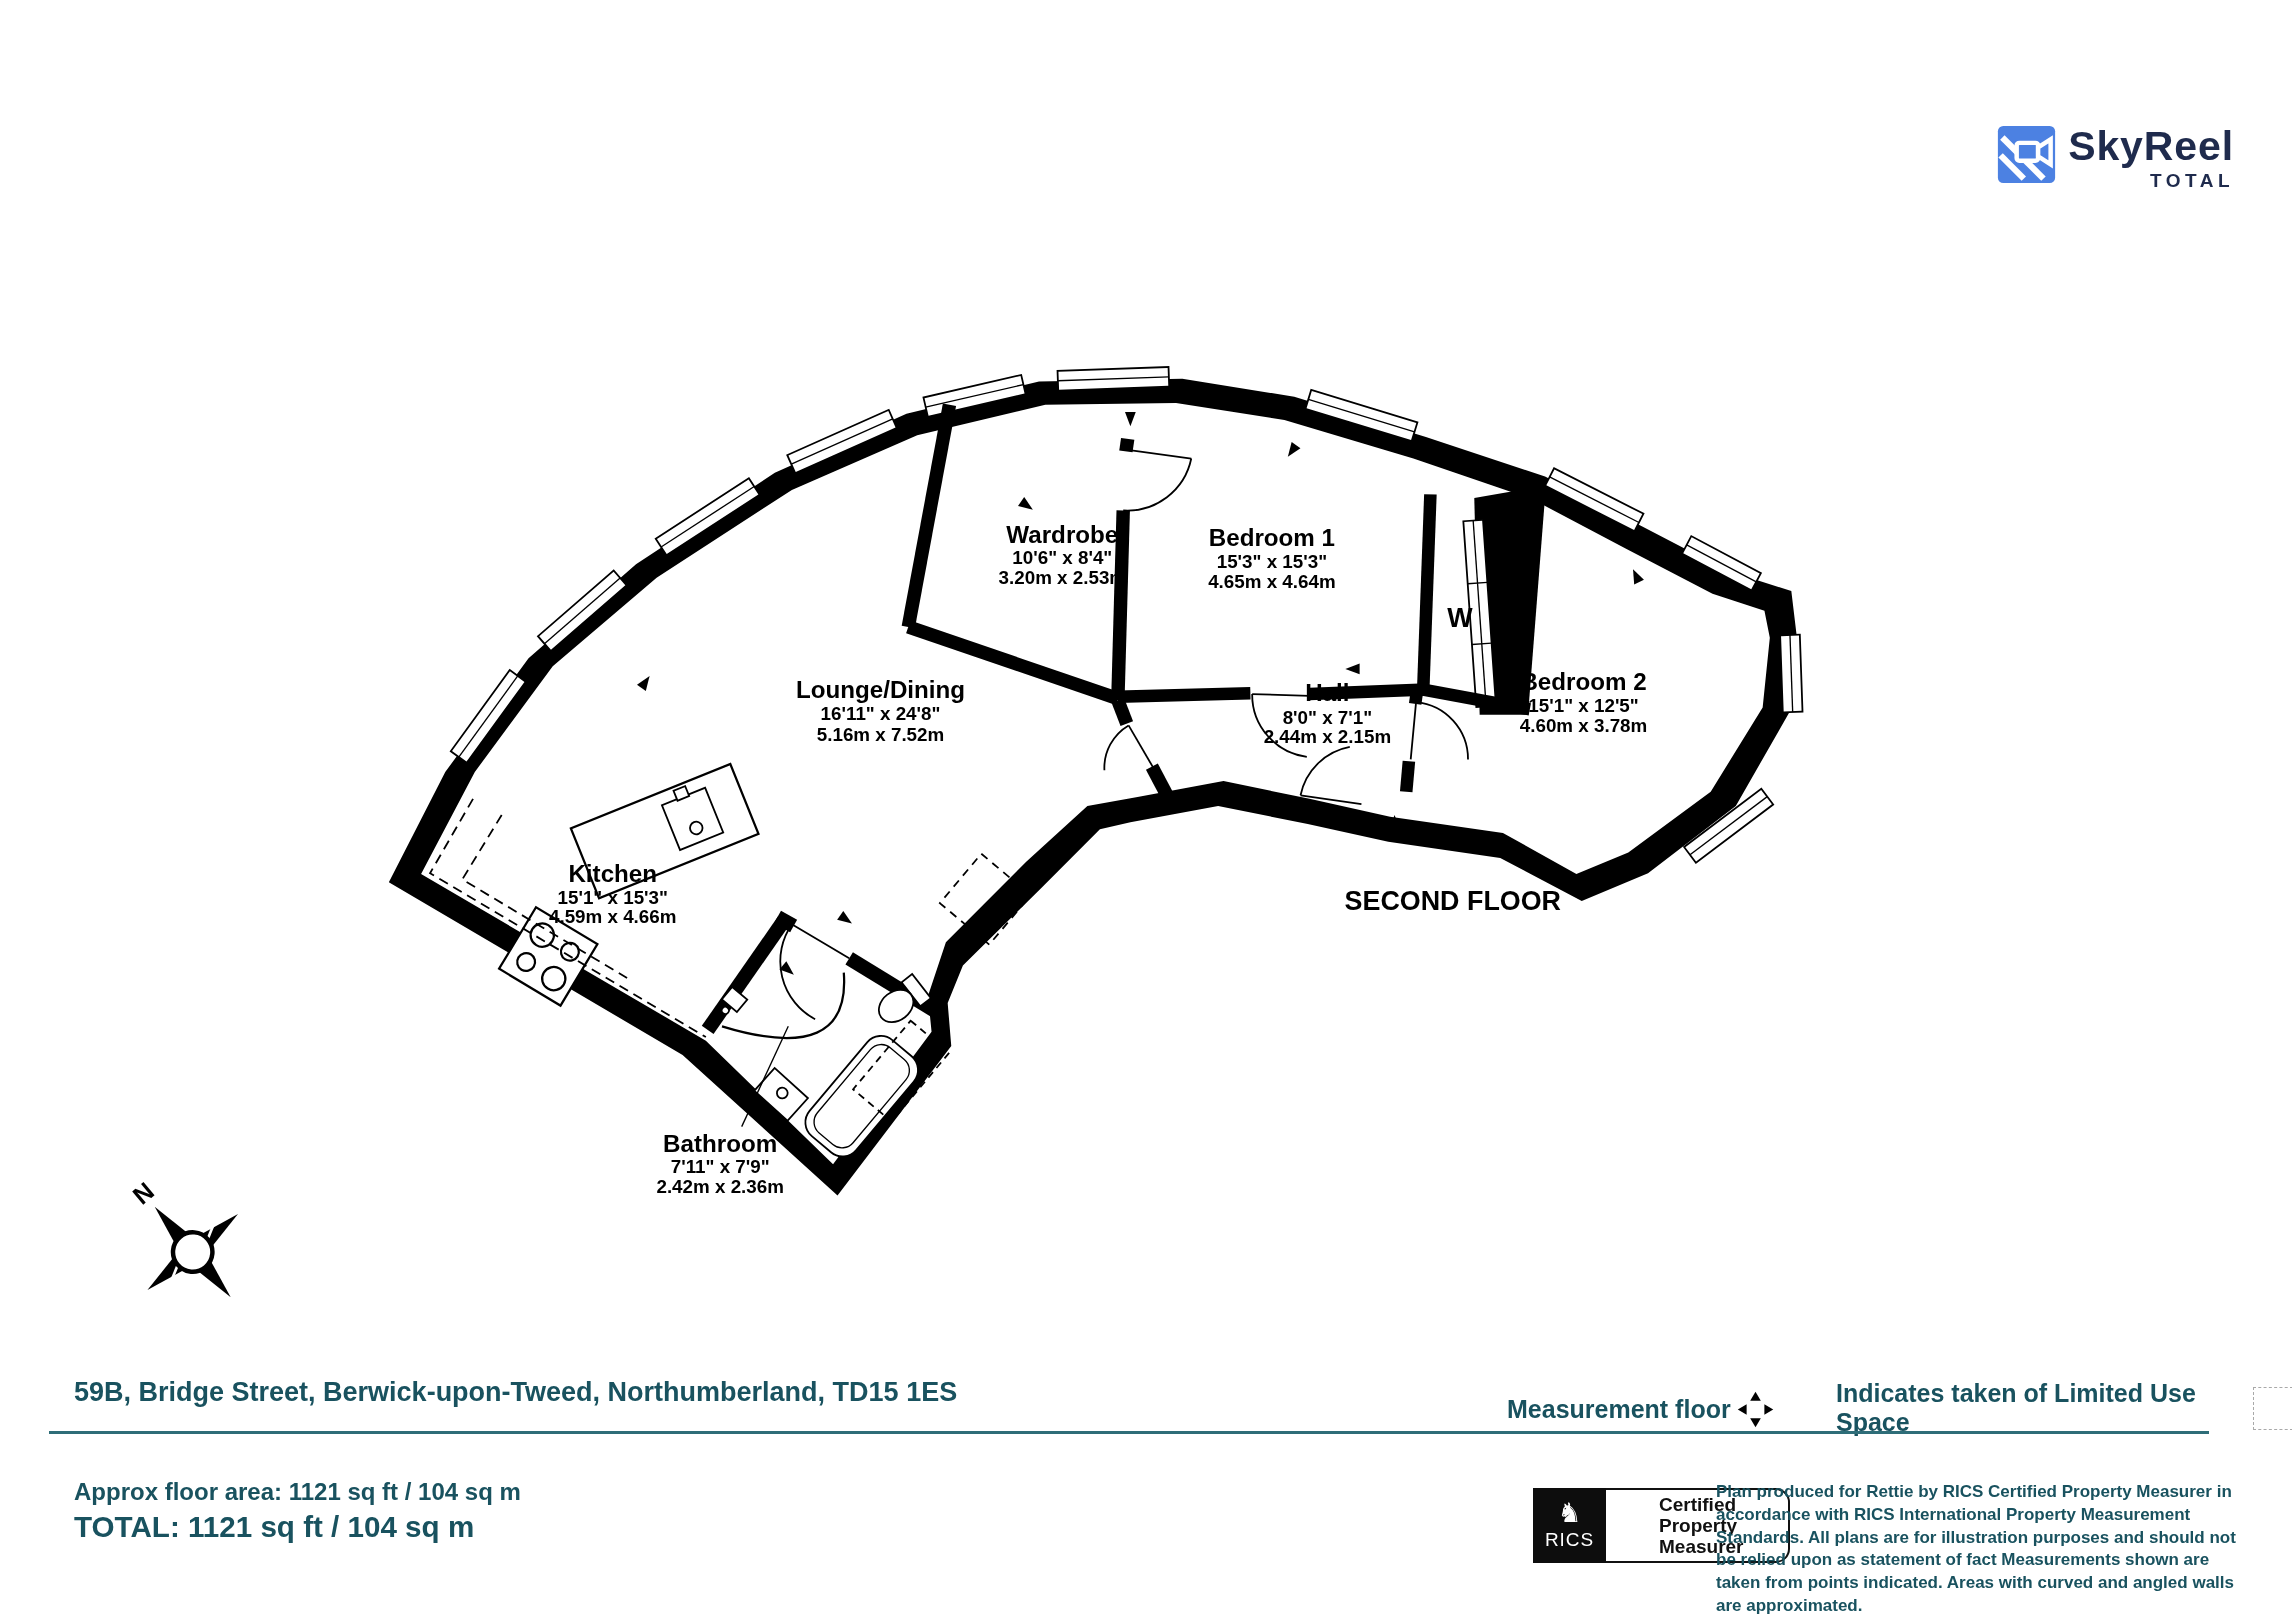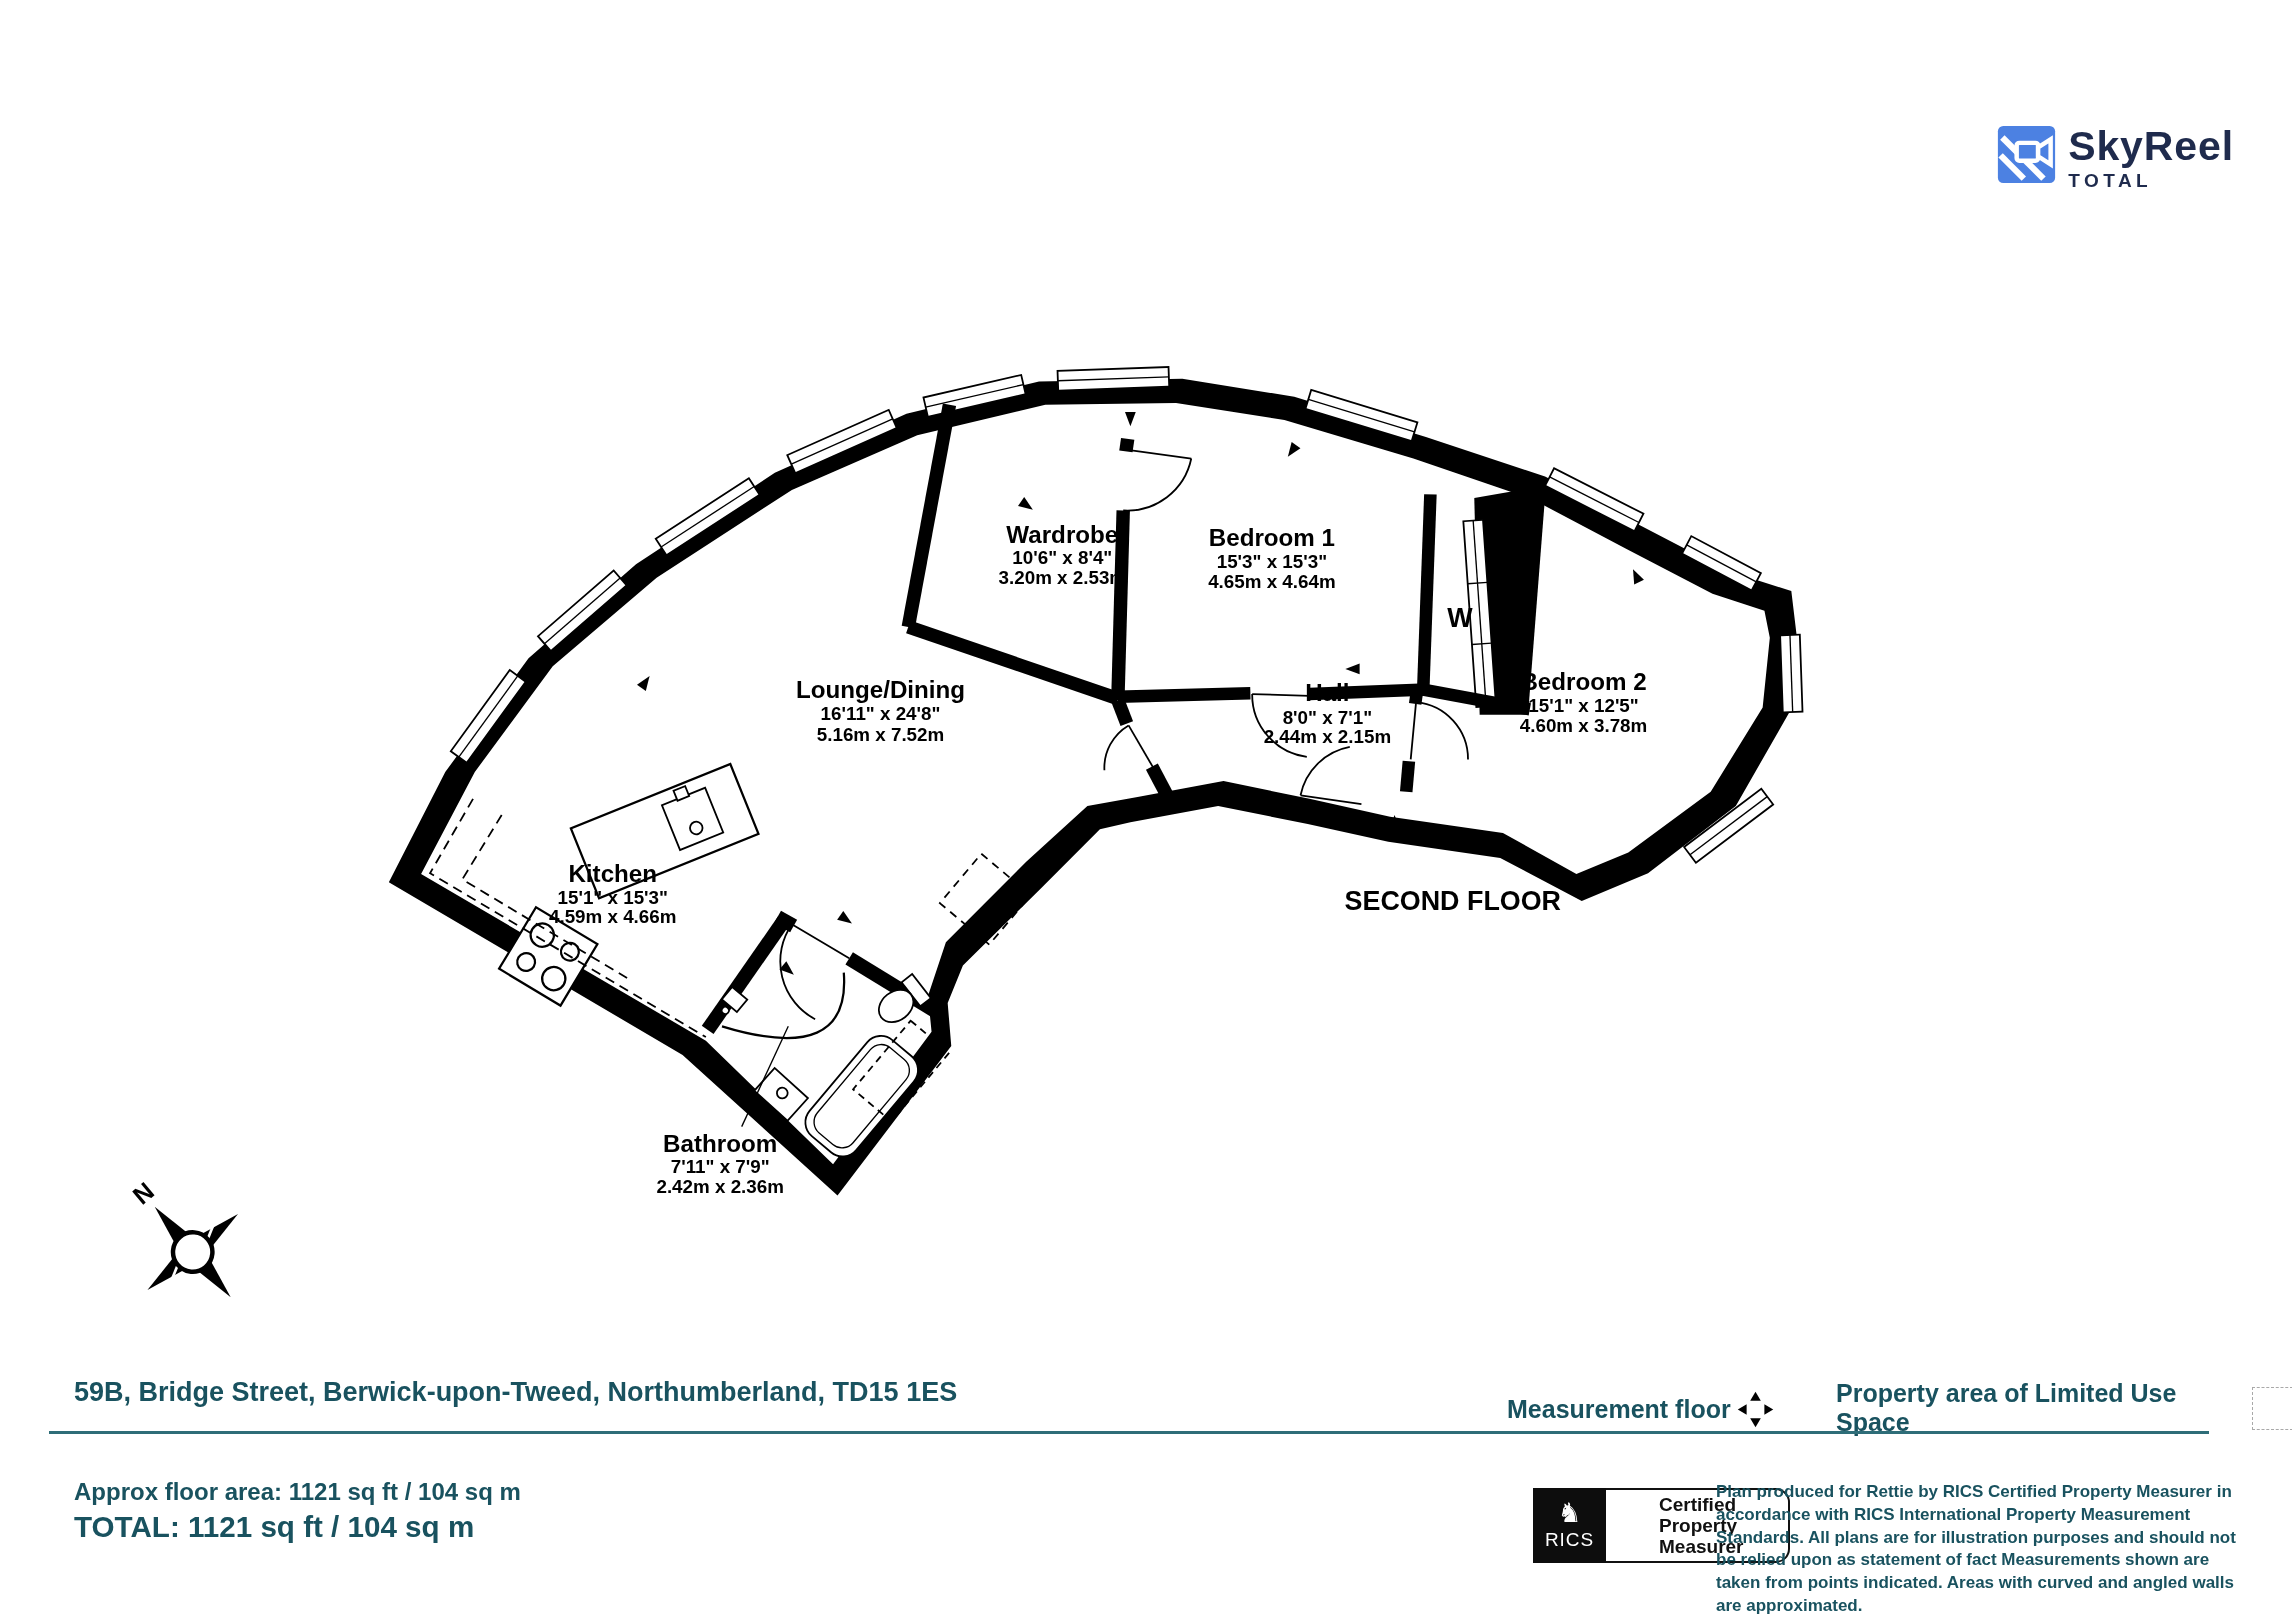--- a/index.html
+++ b/index.html
@@ -3,21 +3,21 @@
 <meta charset="utf-8">
 <style>
   html,body{margin:0;padding:0;}
   body{
     width:2293px;height:1621px;position:relative;background:#ffffff;
     font-family:"Liberation Sans", sans-serif;overflow:hidden;
   }
   .abs{position:absolute;}
   
   .logo{top:125px;right:59px;display:flex;align-items:flex-start;gap:12.5px;}
-  .logo-text{display:flex;flex-direction:column;align-items:flex-start;}
+  .logo-text{display:flex;flex-direction:column;align-items:flex-end;}
   .logo-name{font-size:41px;font-weight:700;color:#1f2b4d;letter-spacing:0.9px;line-height:1.05;}
   .logo-sub{font-size:19px;font-weight:700;color:#1f2b4d;letter-spacing:4.5px;margin-top:1.8px;}
   
   svg text{font-family:"Liberation Sans", sans-serif;}
   .room-name{font-size:27px;font-weight:700;fill:#000;text-anchor:middle;}
   .room-dim{font-size:21px;font-weight:700;fill:#000;text-anchor:middle;}
   .floor-label{font-size:30px;font-weight:700;fill:#000;text-anchor:middle;}
   
   .teal{color:#19525f;}
   .address{left:74px;top:1377px;font-size:27px;font-weight:700;}
@@ -291,21 +291,21 @@
   <span class="teal">Measurement floor</span>
   <svg width="39" height="39" viewBox="0 0 44 44">
     <polygon points="22,2 16,12 28,12" fill="#000"></polygon>
     <polygon points="22,42 16,32 28,32" fill="#000"></polygon>
     <polygon points="2,22 12,16 12,28" fill="#000"></polygon>
     <polygon points="42,22 32,16 32,28" fill="#000"></polygon>
   </svg>
 </div>
 
 <div class="abs legend-limited">
-  <span class="teal">Property area of Limited Use Space</span>
+  <span class="teal">Indicates taken of Limited Use Space</span>
   <div class="dashed-box"></div>
 </div>
 
 <div class="abs divider"></div>
 
 <div class="abs approx teal">Approx floor area: 1121 sq ft / 104 sq m</div>
 <div class="abs total teal">TOTAL: 1121 sq ft / 104 sq m</div>
 
 <div class="abs badge">
   <div class="badge-black">

